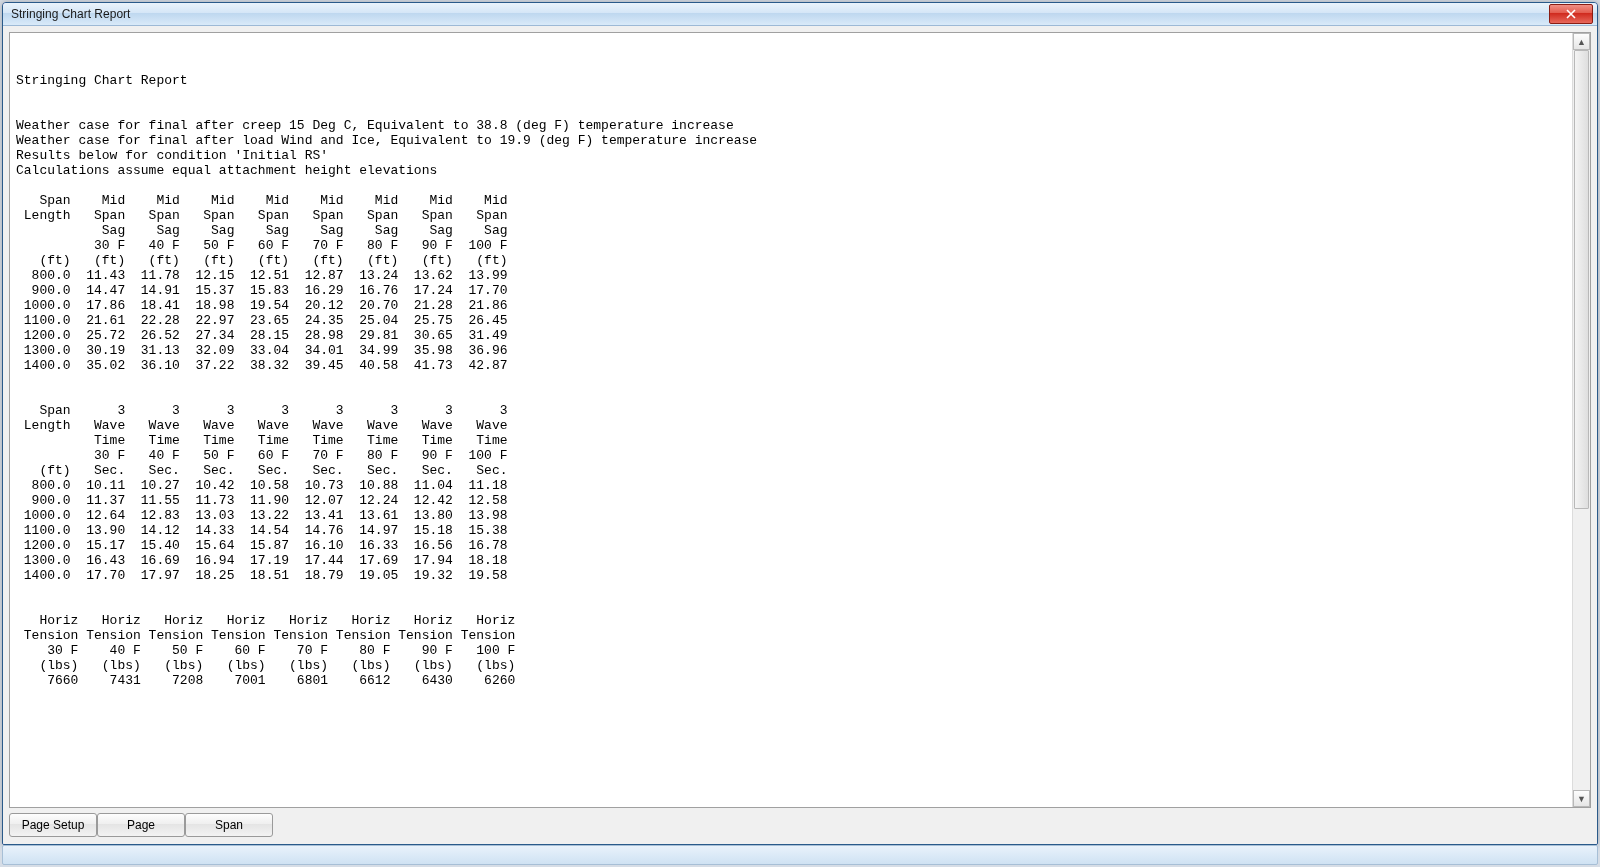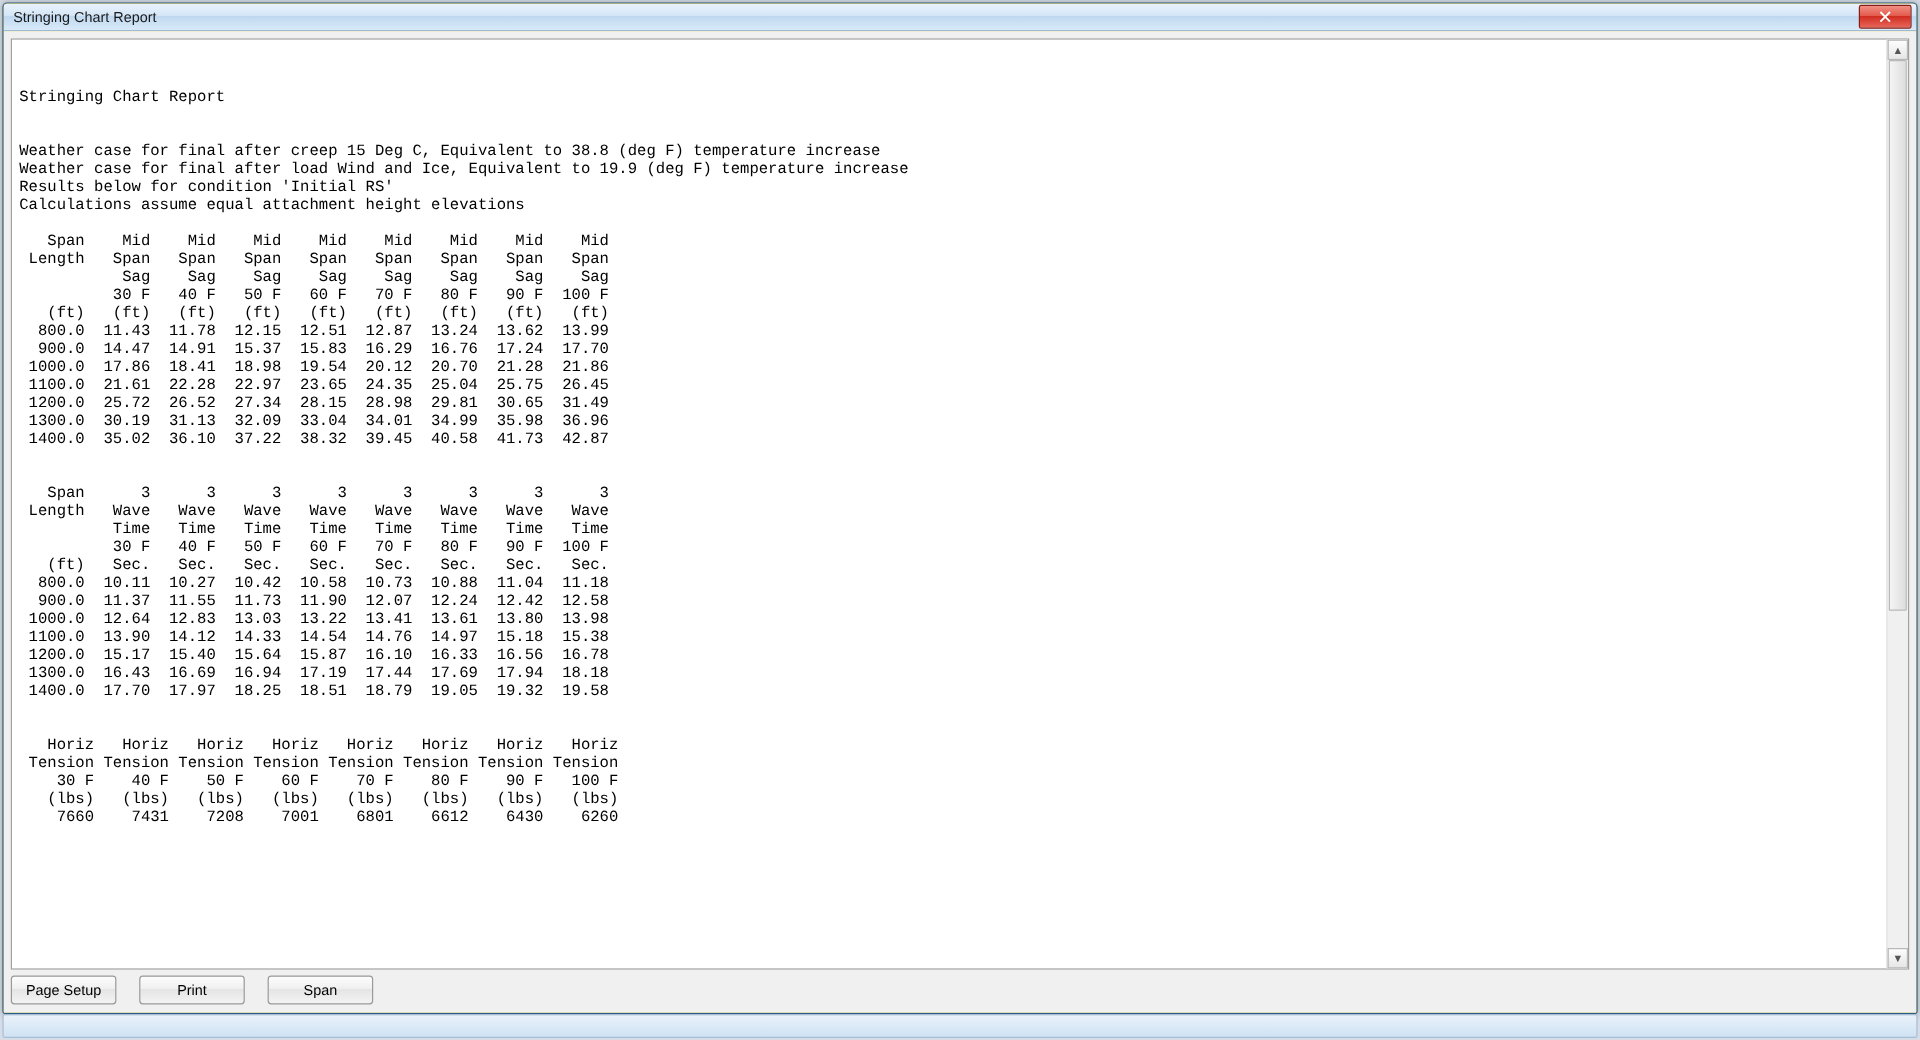--- a/index.html
+++ b/index.html
@@ -12,21 +12,21 @@
     overflow: hidden;
   }
   .window {
     position: absolute;
     left: 2px;
     top: 2px;
     right: 2px;
     bottom: 22px;
     border: 1px solid #2a5a8a;
     border-radius: 4px 4px 2px 2px;
-    background: #fde047;
+    background: #c4b5fd;
     box-shadow: 0 0 6px rgba(0,0,0,0.25);
     display: flex;
     flex-direction: column;
     overflow: hidden;
   }
   .titlebar {
     height: 22px;
     background: linear-gradient(to bottom, #eaf3fb 0%, #d5e6f7 45%, #bed7ef 46%, #d9eaf9 100%);
     border-bottom: 1px solid #9db9d6;
     display: flex;
@@ -111,21 +111,21 @@
     background: linear-gradient(to right, #f4f4f4, #dedede);
     border: 1px solid #b8b8b8;
     border-radius: 1px;
     box-sizing: border-box;
   }
   .button-row {
     height: 26px;
     display: flex;
     align-items: center;
     padding-top: 4px;
-    gap: 19px;
+    gap: 0;
   }
   .btn {
     min-width: 70px;
     height: 22px;
     background: linear-gradient(to bottom, #fdfdfd 0%, #efefef 45%, #e4e4e4 46%, #f3f3f3 100%);
     border: 1px solid #9a9a9a;
     border-radius: 3px;
     font-size: 12px;
     color: #000;
     display: inline-flex;
@@ -203,19 +203,19 @@
       <div class="scrollbar">
         <div class="sb-btn">▲</div>
         <div class="sb-track">
           <div class="sb-thumb"></div>
         </div>
         <div class="sb-btn">▼</div>
       </div>
     </div>
     <div class="button-row">
       <div class="btn">Page Setup</div>
-      <div class="btn">Print</div>
+      <div class="btn">Page</div>
       <div class="btn">Span</div>
     </div>
   </div>
 </div>
 
 <div class="taskbar-strip"></div>
 
 </body></html>

